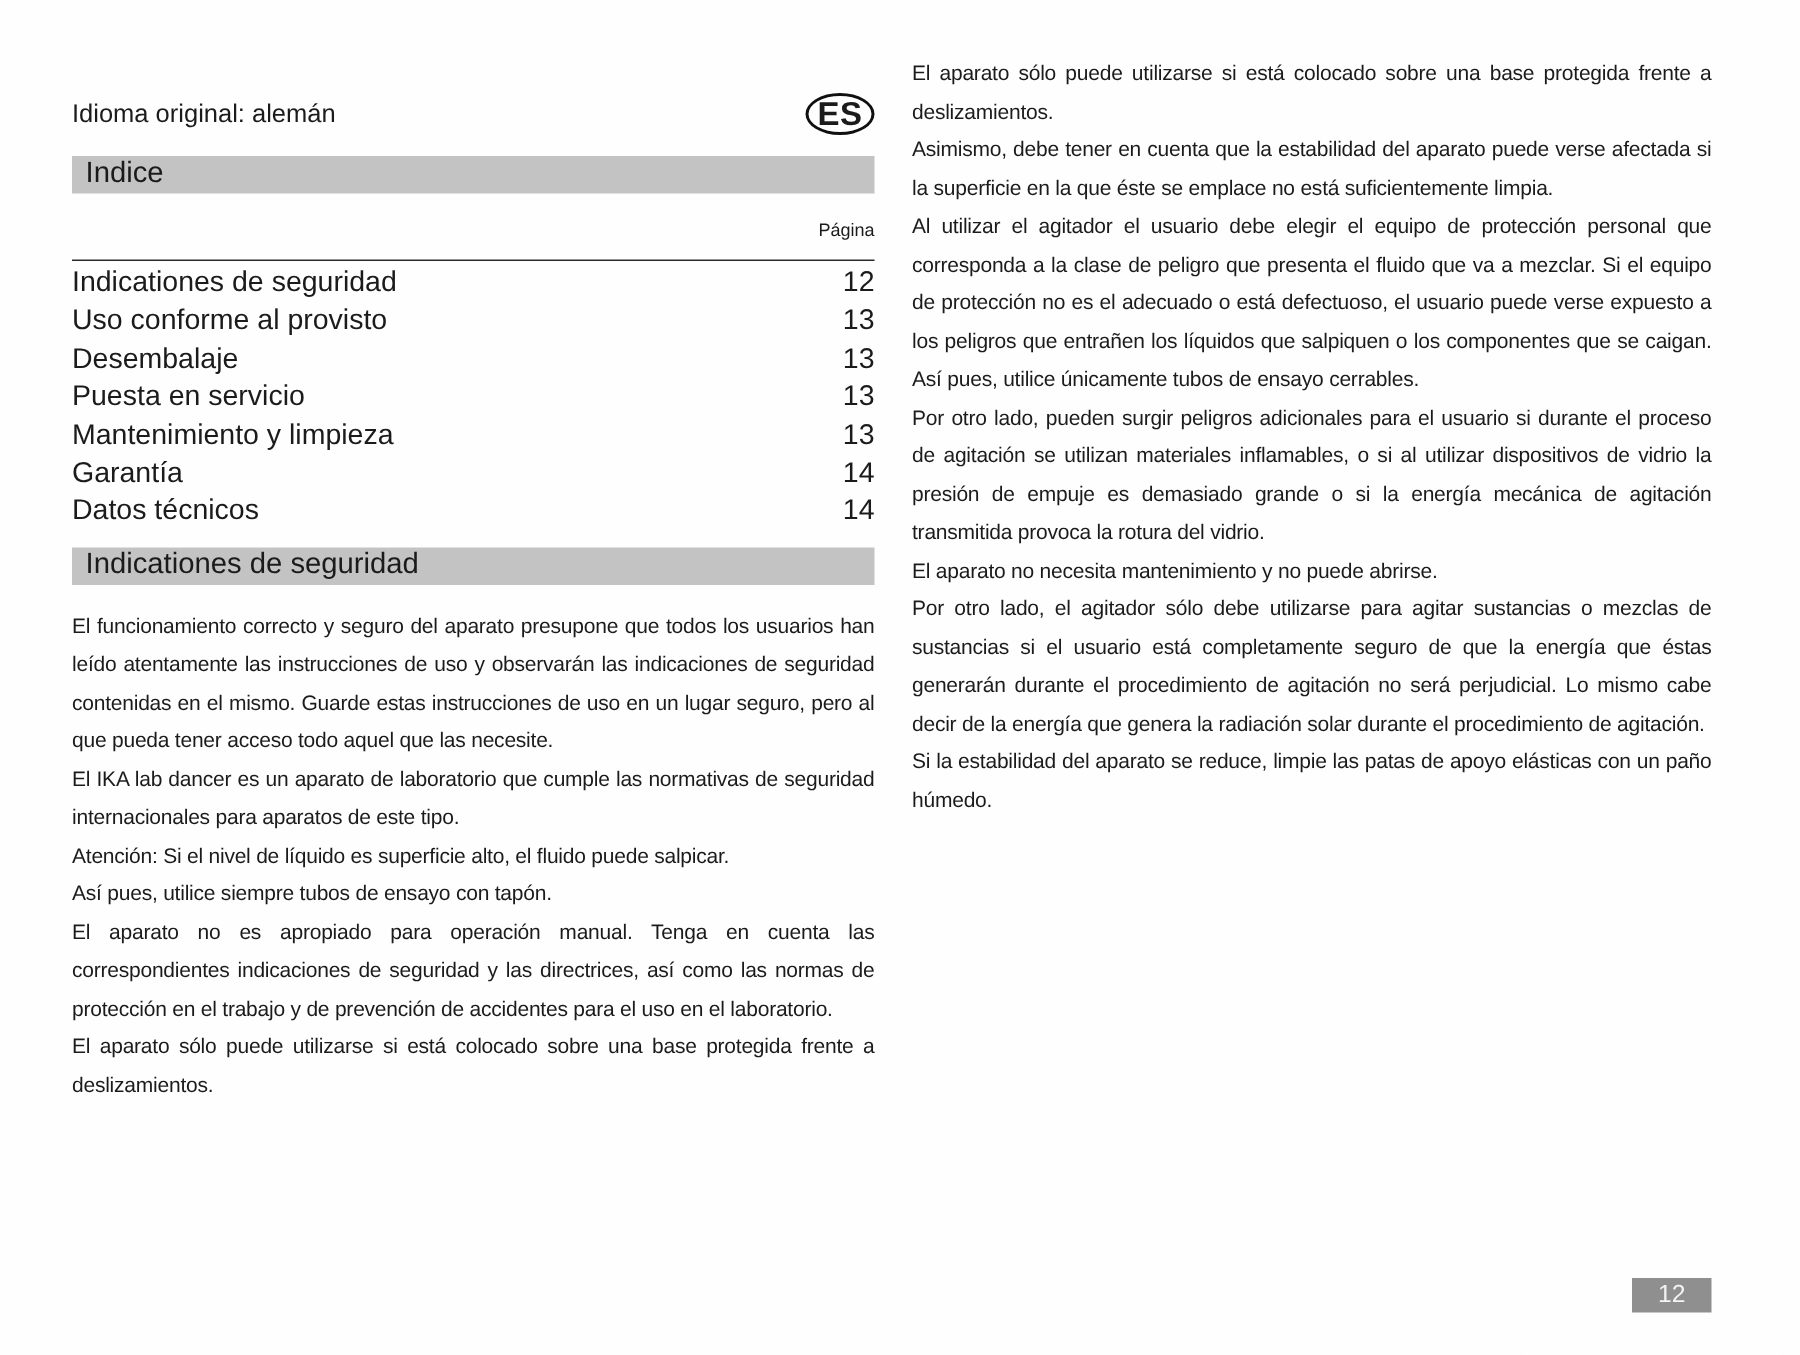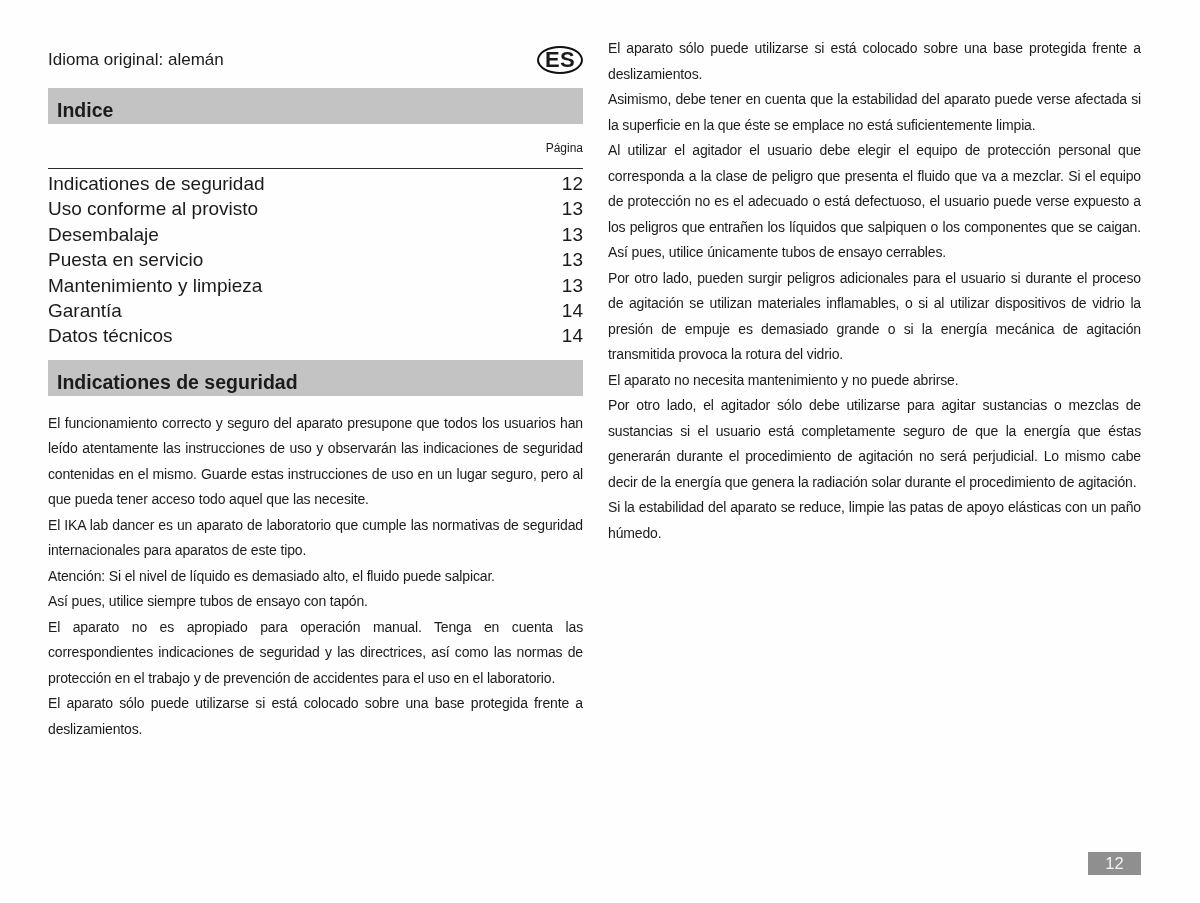--- a/index.html
+++ b/index.html
@@ -15,37 +15,37 @@
     width:1200px; height:903px;
     background:var(--background);
     color:var(--text);
     font-family:"Liberation Sans", sans-serif;
     overflow:hidden;
   }
   .col-left{ position:absolute; left:48px; top:0; width:535px; }
   .col-right{ position:absolute; left:608px; top:36px; width:533px; }
 
   .lang-row{
-    margin-top:44px; height:32px;
+    margin-top:60px; height:32px;
     display:flex; justify-content:space-between; align-items:center;text-align:center;
   }
   .lang-note{ font-size:17px; }
   .es-badge{
     width:46px; height:28px;
     border:2.5px solid #101010; border-radius:50%;
     display:flex; align-items:center; justify-content:center;
     font-weight:bold; font-size:22px; letter-spacing:0.3px;
   }
 
   .section-bar{
     margin-top:12px;
     background:var(--section-bar);
-    font-weight:bold; font-size:19.5px;
+    font-weight:normal; font-size:19.5px;
     line-height:21px;
-    padding:12px 9px 3px;
+    padding:1px 9px 3px;
   }
   .pagina-row{
     margin-top:12px;
     text-align:right;
     font-size:12px; line-height:24px;
     border-bottom:1.6px solid #2a2a2a;
     padding-bottom:8px;
   }
   .index-list{ margin-top:2px; font-size:19px; line-height:25.4px; }
   .index-row{ display:flex; justify-content:space-between; }
@@ -115,21 +115,21 @@
           <span>Datos técnicos</span>
           <span>14</span>
         </div>
       </div>
 
     <div class="section-bar safety-bar">Indicationes de seguridad</div>
 
     <div class="body-text" id="left-col-text">
         <p class="para"><span>El funcionamiento correcto y seguro del aparato presupone que todos los usuarios han leído atentamente las instrucciones de uso y observarán las indicaciones de seguridad contenidas en el mismo. Guarde estas instrucciones de uso en un lugar seguro, pero al que pueda tener acceso todo aquel que las necesite.</span></p>
         <p class="para"><span>El </span><b>IKA lab dancer</b><span> es un aparato de laboratorio que cumple las normativas de seguridad internacionales para aparatos de este tipo.</span></p>
-        <p class="para"><b>Atención:</b><span> Si el nivel de líquido es demasiado alto, el fluido puede salpicar.</span></p>
+        <p class="para"><b>Atención:</b><span> Si el nivel de líquido es superficie alto, el fluido puede salpicar.</span></p>
         <p class="para"><span>Así pues, utilice siempre tubos de ensayo con tapón.</span></p>
         <p class="para"><span>El aparato no es apropiado para operación manual. Tenga en cuenta las correspondientes indicaciones de seguridad y las directrices, así como las normas de protección en el trabajo y de prevención de accidentes para el uso en el laboratorio.</span></p>
         <p class="para"><span>El aparato sólo puede utilizarse si está colocado sobre una base protegida frente a deslizamientos.</span></p>
       </div>
   </div>
 
   <div class="col-right">
     <div class="body-text" id="right-col-text">
         <p class="para"><span>El aparato sólo puede utilizarse si está colocado sobre una base protegida frente a deslizamientos.</span></p>
         <p class="para"><span>Asimismo, debe tener en cuenta que la estabilidad del aparato puede verse afectada si la superficie en la que éste se emplace no está suficientemente limpia.</span></p>

